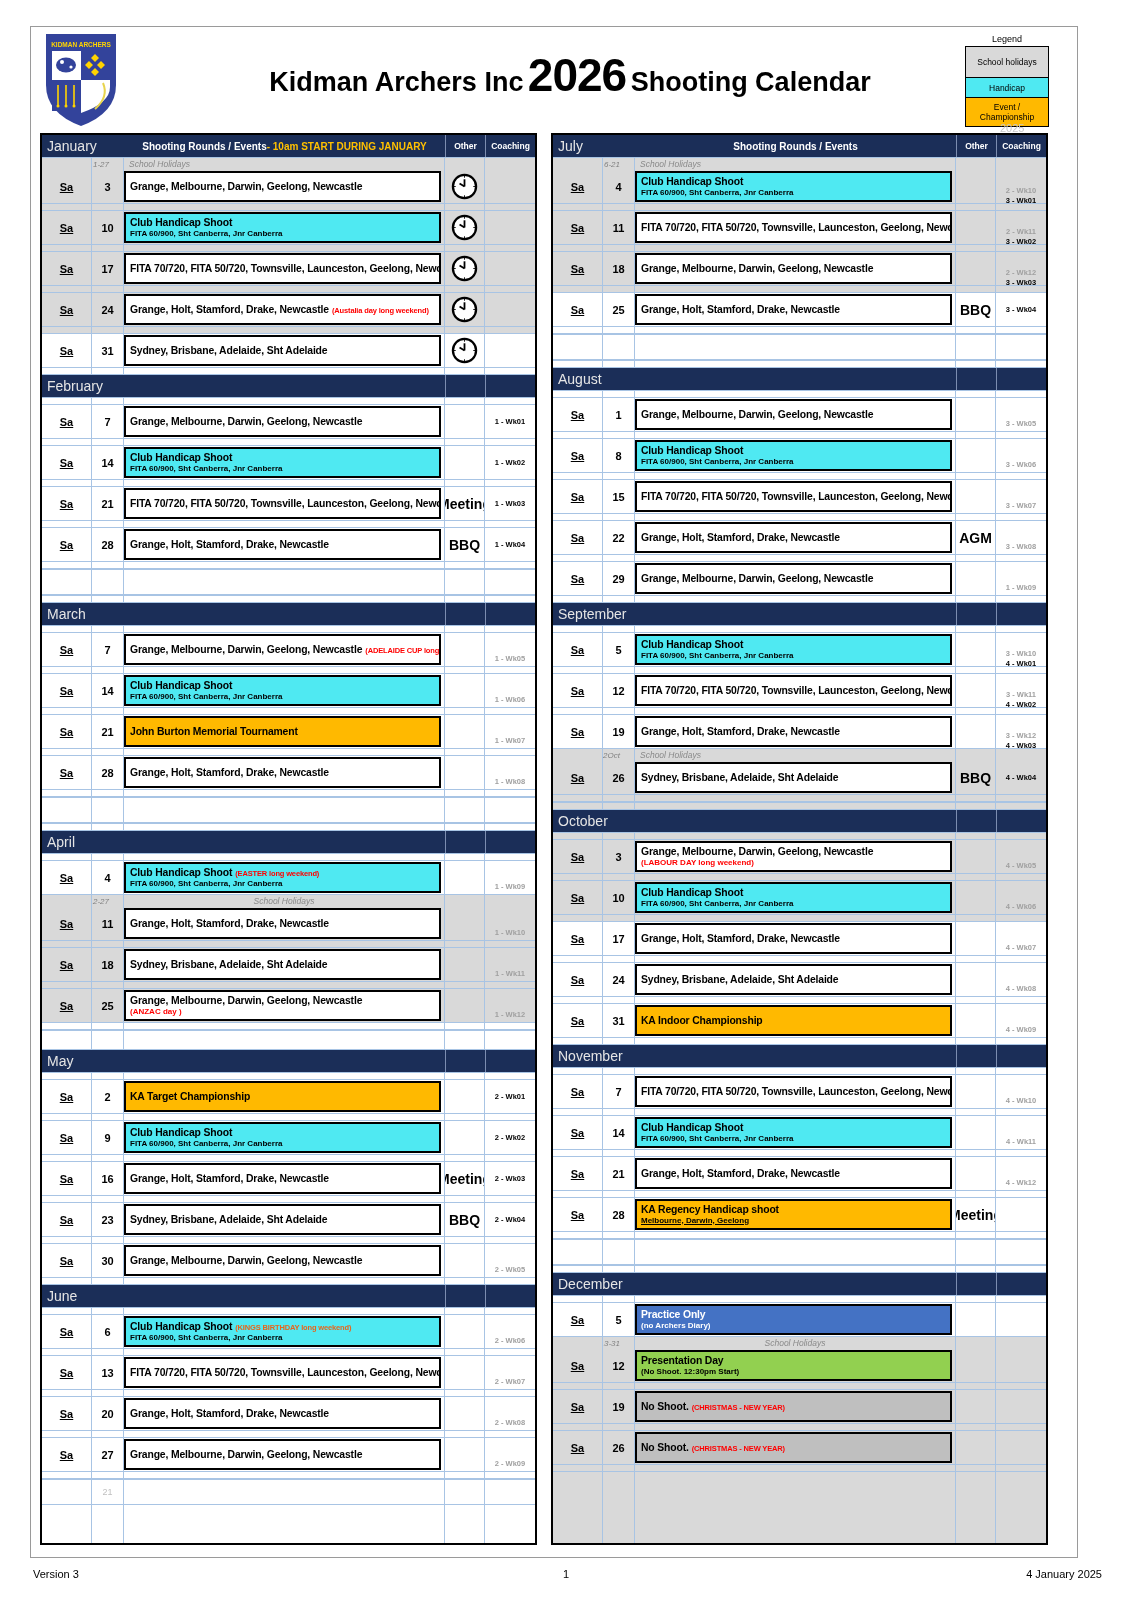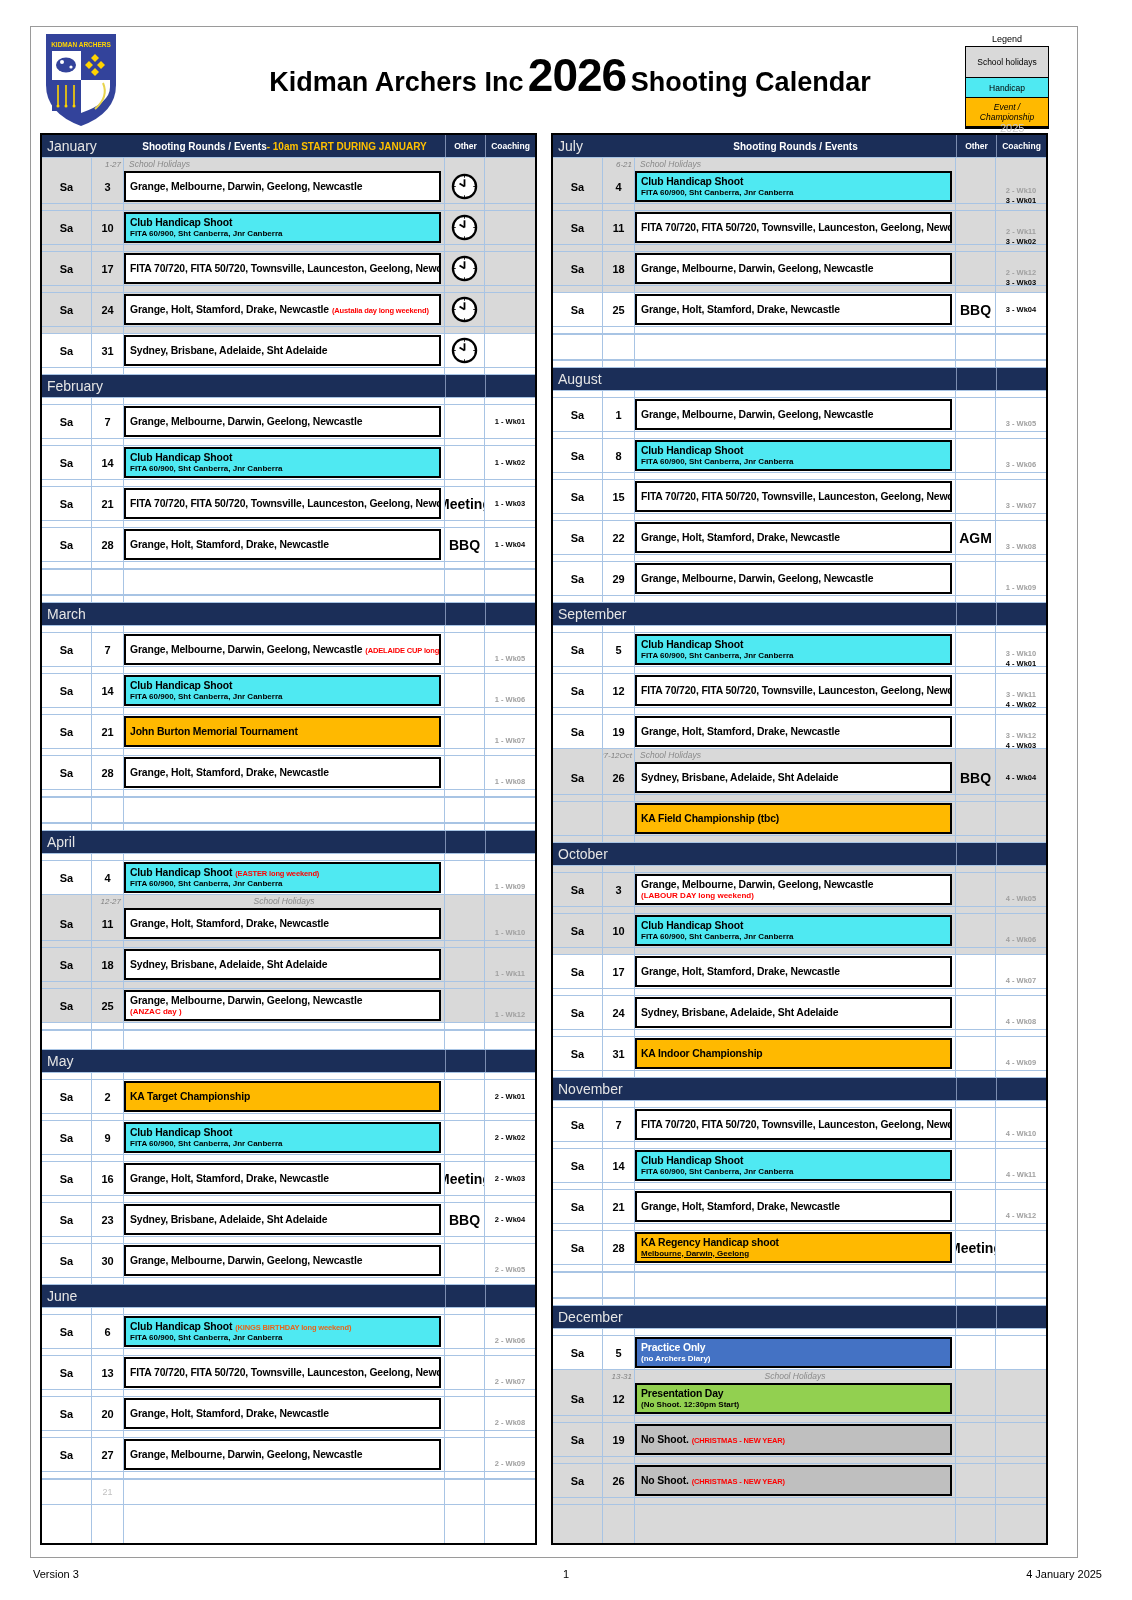--- a/index.html
+++ b/index.html
@@ -10,21 +10,21 @@
   
   .logo{position:absolute;left:45px;top:33px;}
   .title{position:absolute;left:150px;top:48px;width:840px;text-align:center;white-space:nowrap;}
   .title .t1{font-size:27px;font-weight:bold;}
   .title .t2{font-size:46px;font-weight:bold;letter-spacing:-1px;}
   .title .t3{font-size:27px;font-weight:bold;}
   .legend{position:absolute;left:965px;top:34px;width:84px;font-size:9px;}
   .legend .lg-title{text-align:center;margin-bottom:2px;}
   .lg-box{border:1px solid #000;border-bottom:none;text-align:center;font-size:8.5px;
           display:flex;align-items:center;justify-content:center;padding:2px 1px;}
-  .lg-box:last-child{border-bottom:3px solid #000000;font-style:italic;}
+  .lg-box:last-child{border-bottom:1px solid #000000;}
   .lg-holiday{background:#d9d9d9;height:26px;}
   .lg-handicap{background:#4fe9f2;height:15px;}
   .lg-event{background:#ffb900;height:24px;line-height:1.2;}
   .watermark{position:absolute;left:1000px;top:122px;width:60px;text-align:left;
              color:#c8c8c8;font-size:11px;}
 
   
   .tables{position:absolute;left:40px;top:133px;display:flex;gap:14px;}
   .cal{width:497px;height:1412px;border:2.5px solid #000;background:#fff;
        display:flex;flex-direction:column;box-sizing:border-box;}
@@ -37,30 +37,30 @@
   .mh .c{border-right:none;}
   .mh .sep{border-left:1px solid #7c8db0;}
   .mname{grid-column:1/3;justify-content:flex-start;padding-left:5px;
          color:#e5e5e5;font-size:14px;font-weight:normal;}
   .mlabel{justify-content:center;color:#fff;font-size:10px;font-weight:bold;white-space:nowrap;}
   .mnote{color:#ffc000;padding-left:0;white-space:nowrap;}
   .colhead{color:#fff;font-size:8.5px;font-weight:bold;}
 
   .gap{height:8px;border-top:1px solid #a8c4e4;border-bottom:1px solid #a8c4e4;}
   .hol{height:13px;background:#d9d9d9;border-top:1px solid #a8c4e4;}
-  .hol .rng{justify-content:flex-end;padding-right:2px;color:#808080;
+  .hol .rng{justify-content:flex-end;padding-right:14px;color:#808080;
             font-size:8px;font-style:italic;white-space:nowrap;}
   .hol .lbl{justify-content:flex-start;padding-left:5px;color:#8a8a8a;font-size:8.5px;font-style:italic;}
   .hol .lbl.ctr{justify-content:center;padding-left:0;}
   .erow{height:33px;}
   .xrow{height:26px;border-top:1px solid #a8c4e4;border-bottom:1px solid #a8c4e4;}
   .fillrow{flex:1 1 auto;}
   .faint{color:#c0c0c0;font-size:9px;}
 
-  .day{font-size:11px;font-weight:bold;}
+  .day{font-size:11px;font-weight:bold;text-decoration:underline;}
   .daten{font-size:11px;font-weight:bold;}
   .evcell{padding:1px 3px 1px 0;align-items:stretch;}
   .ebox{flex:1;border:2px solid #000;background:#fff;display:flex;flex-direction:column;
         justify-content:center;padding:0 4px;min-width:0;overflow:hidden;}
   .ebox .l1{font-size:10.4px;font-weight:bold;line-height:1.15;white-space:nowrap;letter-spacing:-0.15px;}
   .ebox .l2{font-size:8px;font-weight:bold;line-height:1.2;white-space:nowrap;}
   .note{color:#ff0000;font-size:7.5px;font-weight:bold;padding-left:3px;}
   .note.org{color:#e8641b;}
   .l2.red{color:#ff0000;}
   .l2.und{text-decoration:underline;}
@@ -1160,31 +1160,20 @@
             <div class="ck">4 - Wk04</div>
           </div>
         </div>
         <div class="row gap sh">
           <div class="c"></div>
           <div class="c"></div>
           <div class="c"></div>
           <div class="c"></div>
           <div class="c"></div>
         </div>
-        <div class="row erow sh">
-          <div class="c day"></div>
-          <div class="c daten"></div>
-          <div class="c evcell">
-            <div class="ebox st-event">
-              <div class="l1"><span>KA Field Championship (tbc)</span></div>
-            </div>
-          </div>
-          <div class="c other"></div>
-          <div class="c coach"></div>
-        </div>
         <div class="row gap sh">
           <div class="c"></div>
           <div class="c"></div>
           <div class="c"></div>
           <div class="c"></div>
           <div class="c"></div>
         </div>
         <div class="row mh">
           <div class="c mname">October</div>
           <div class="c mlabel"></div>

